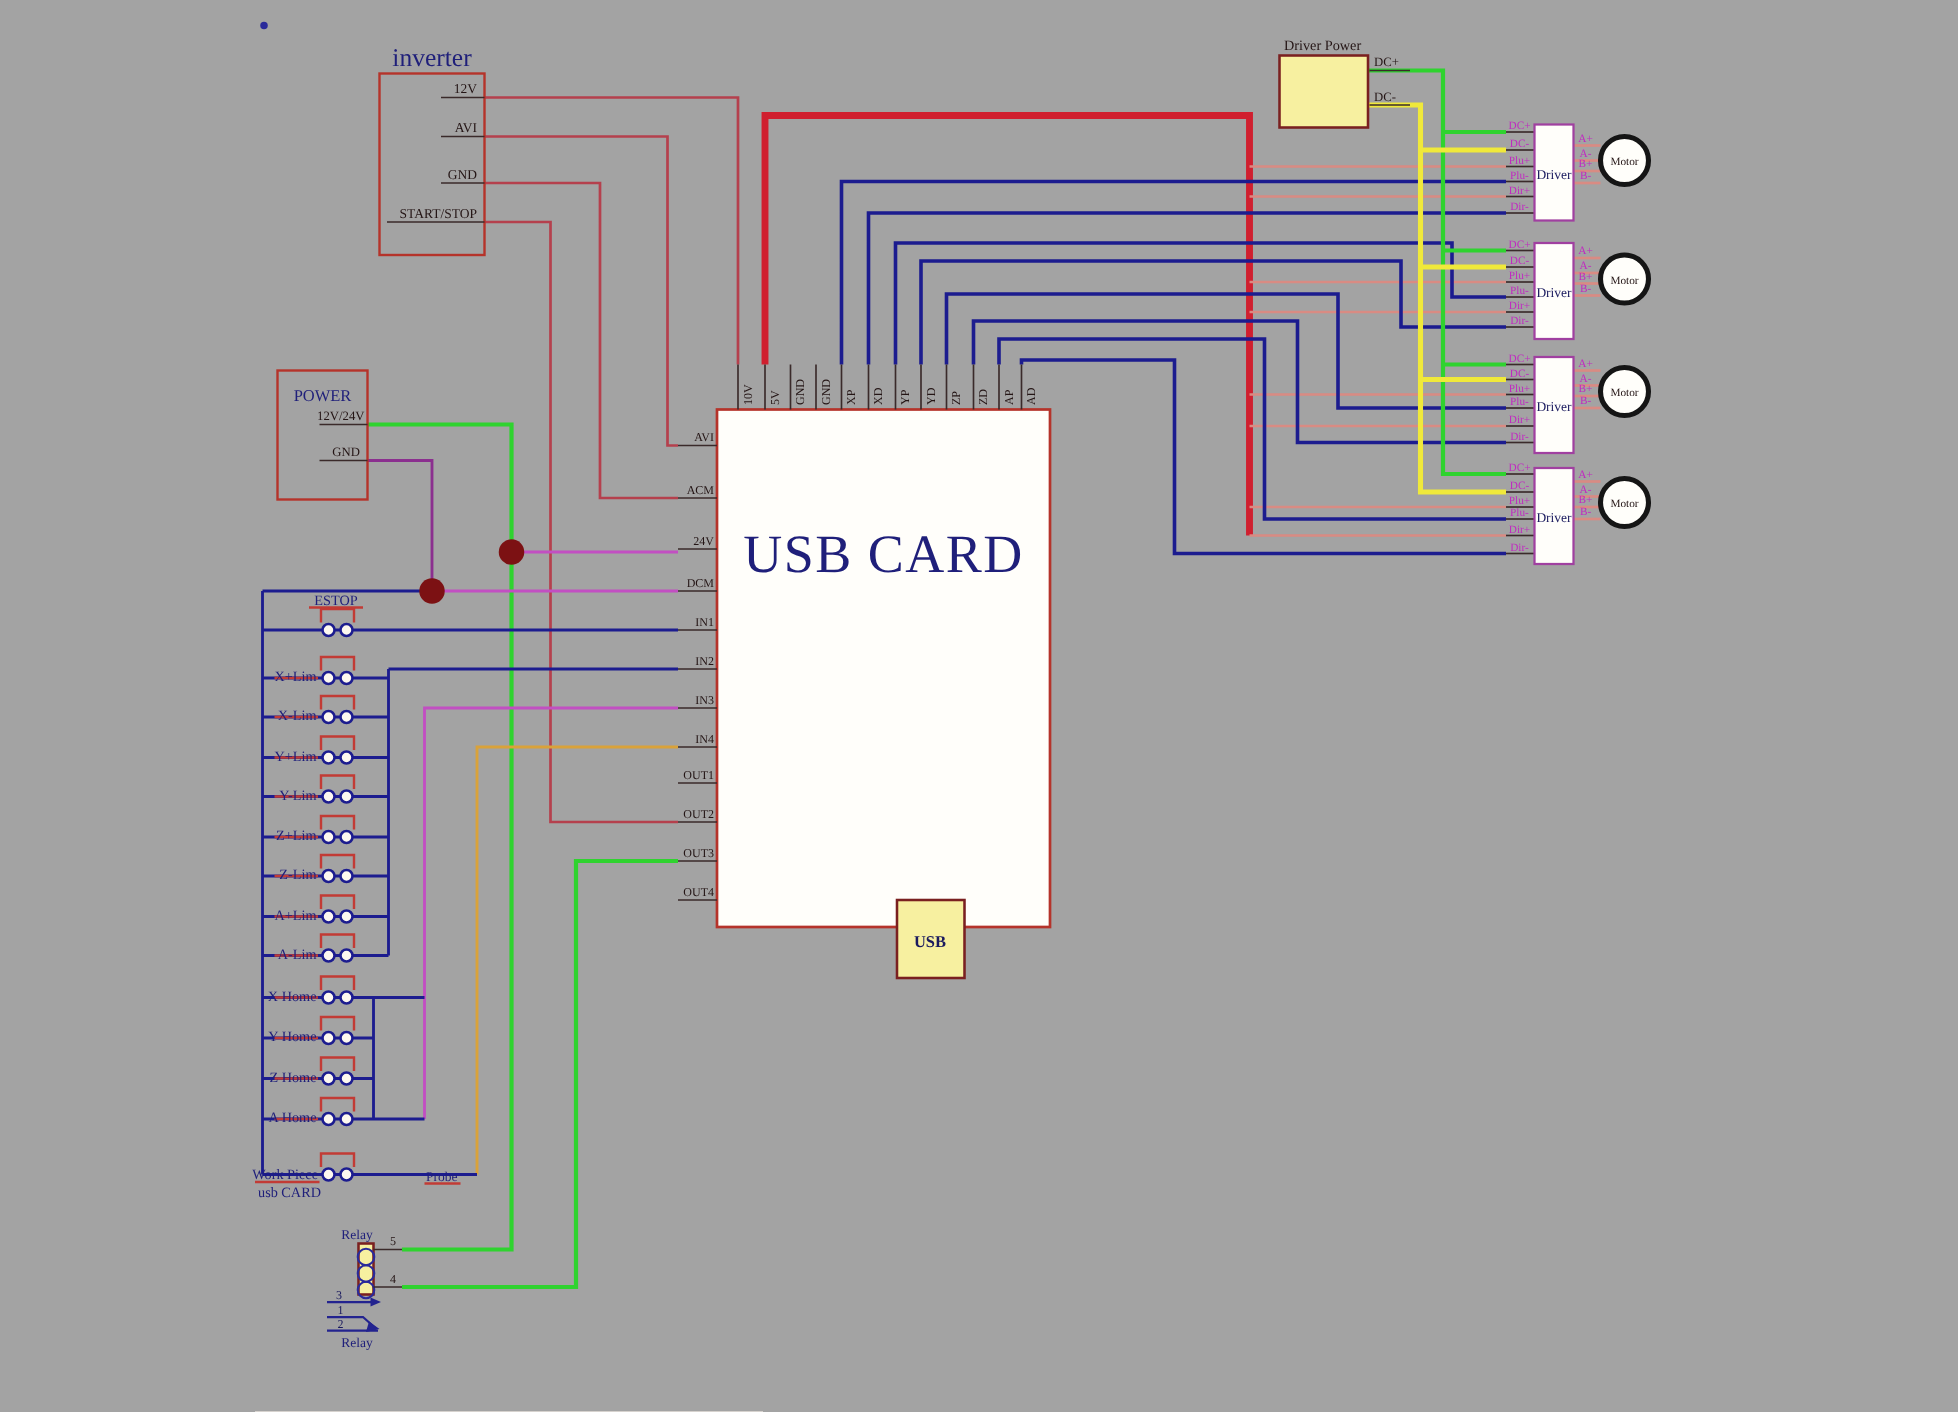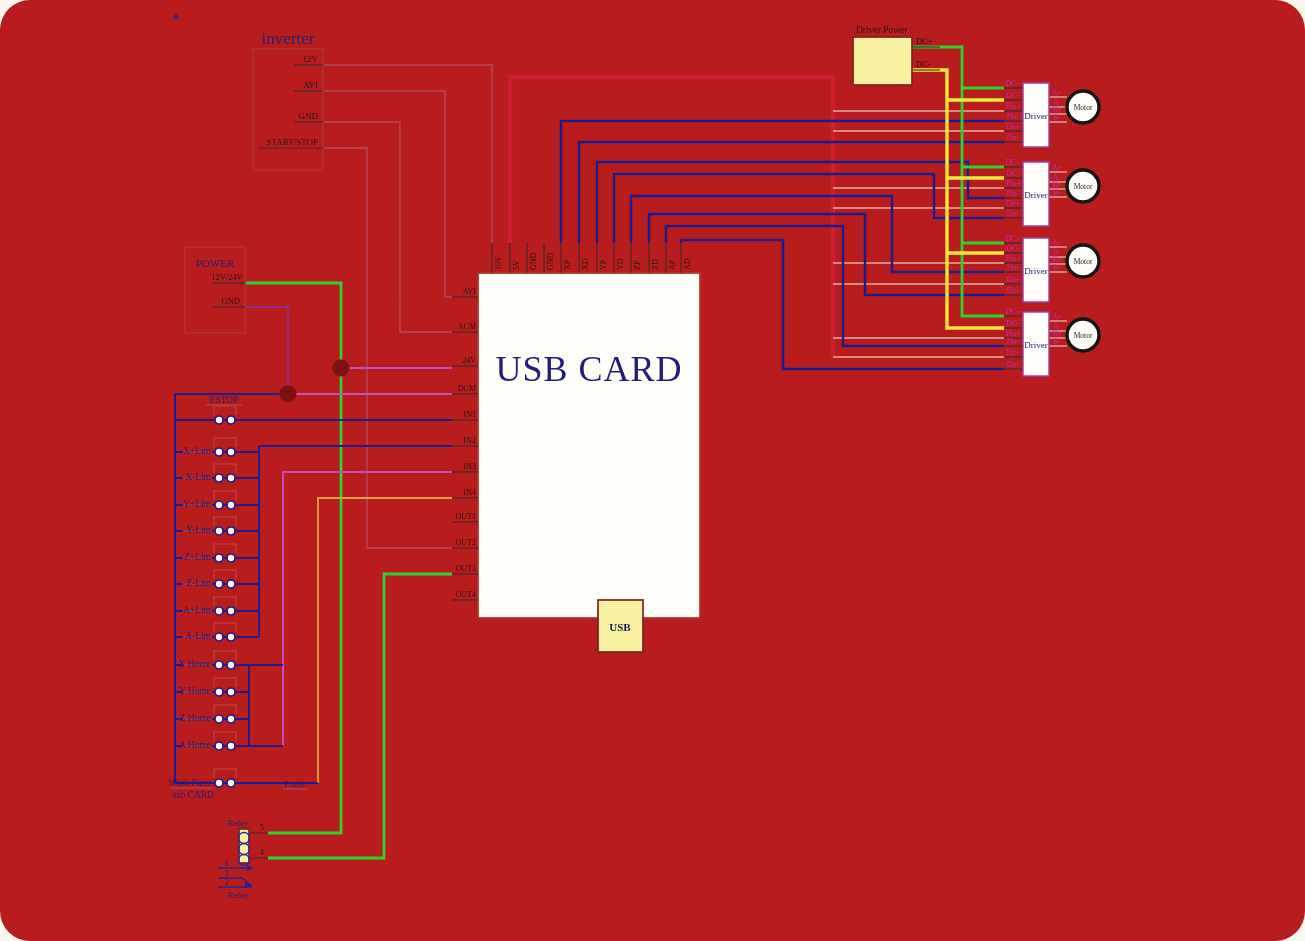--- a/index.html
+++ b/index.html
@@ -1,16 +1,16 @@
 <!DOCTYPE html>
 <html><head>
 <meta charset="utf-8">
 <style>
   html,body{margin:0;padding:0;background:#fdf8ef;}
-  .wrap{width:1305px;height:941px;position:relative;background:#b91c1c;overflow:hidden;border-radius:30px;}
+  .wrap{width:1305px;height:941px;position:relative;background:#a3a3a3;overflow:hidden;}
   svg{display:block;font-family:"Liberation Serif","DejaVu Serif",serif;}
   text{font-family:"Liberation Serif","DejaVu Serif",serif;}
   .t-navy{fill:#1f1f7a;}
   .t-dnavy{fill:#1a1a5e;}
   .t-black{fill:#241515;}
   .t-mag{fill:#c02ac0;}
   .stub{stroke:#3a2a2a;stroke-width:1.1;fill:none;}
   .w-crimson{stroke:#b5404d;stroke-width:1.8;fill:none;}
   .w-red-thick{stroke:#d01f2f;stroke-width:4.6;fill:none;}
   .w-salmon{stroke:#d98b83;stroke-width:1.8;fill:none;}

